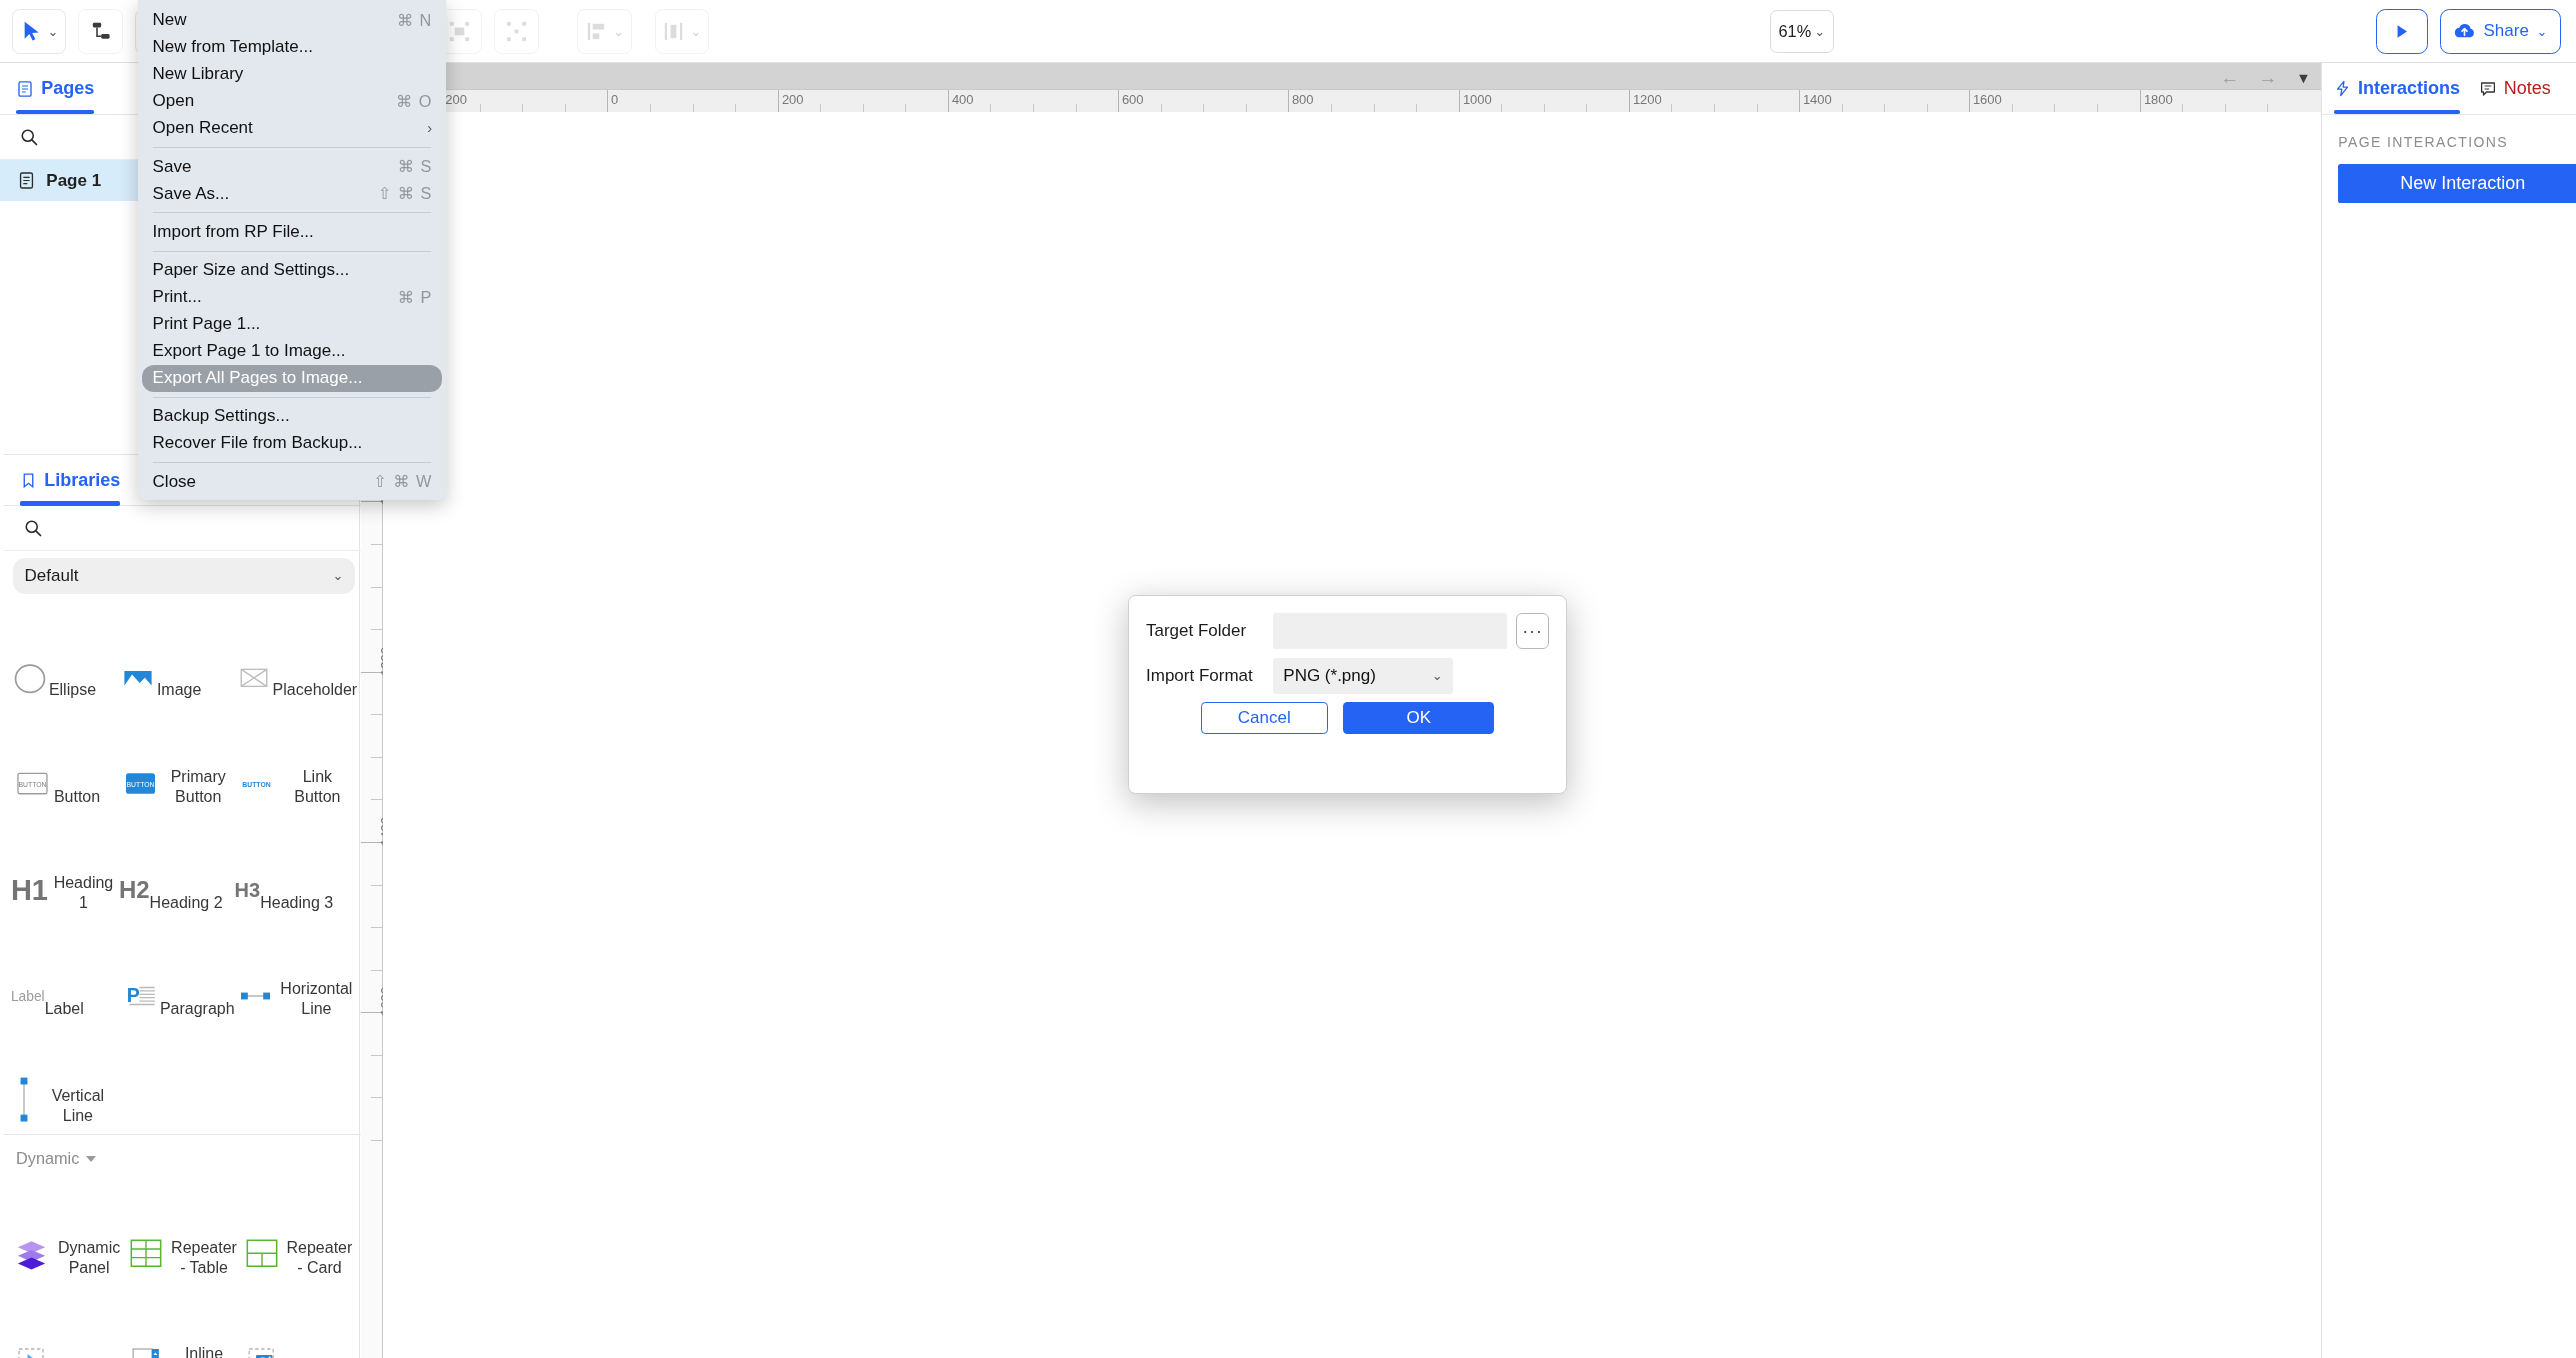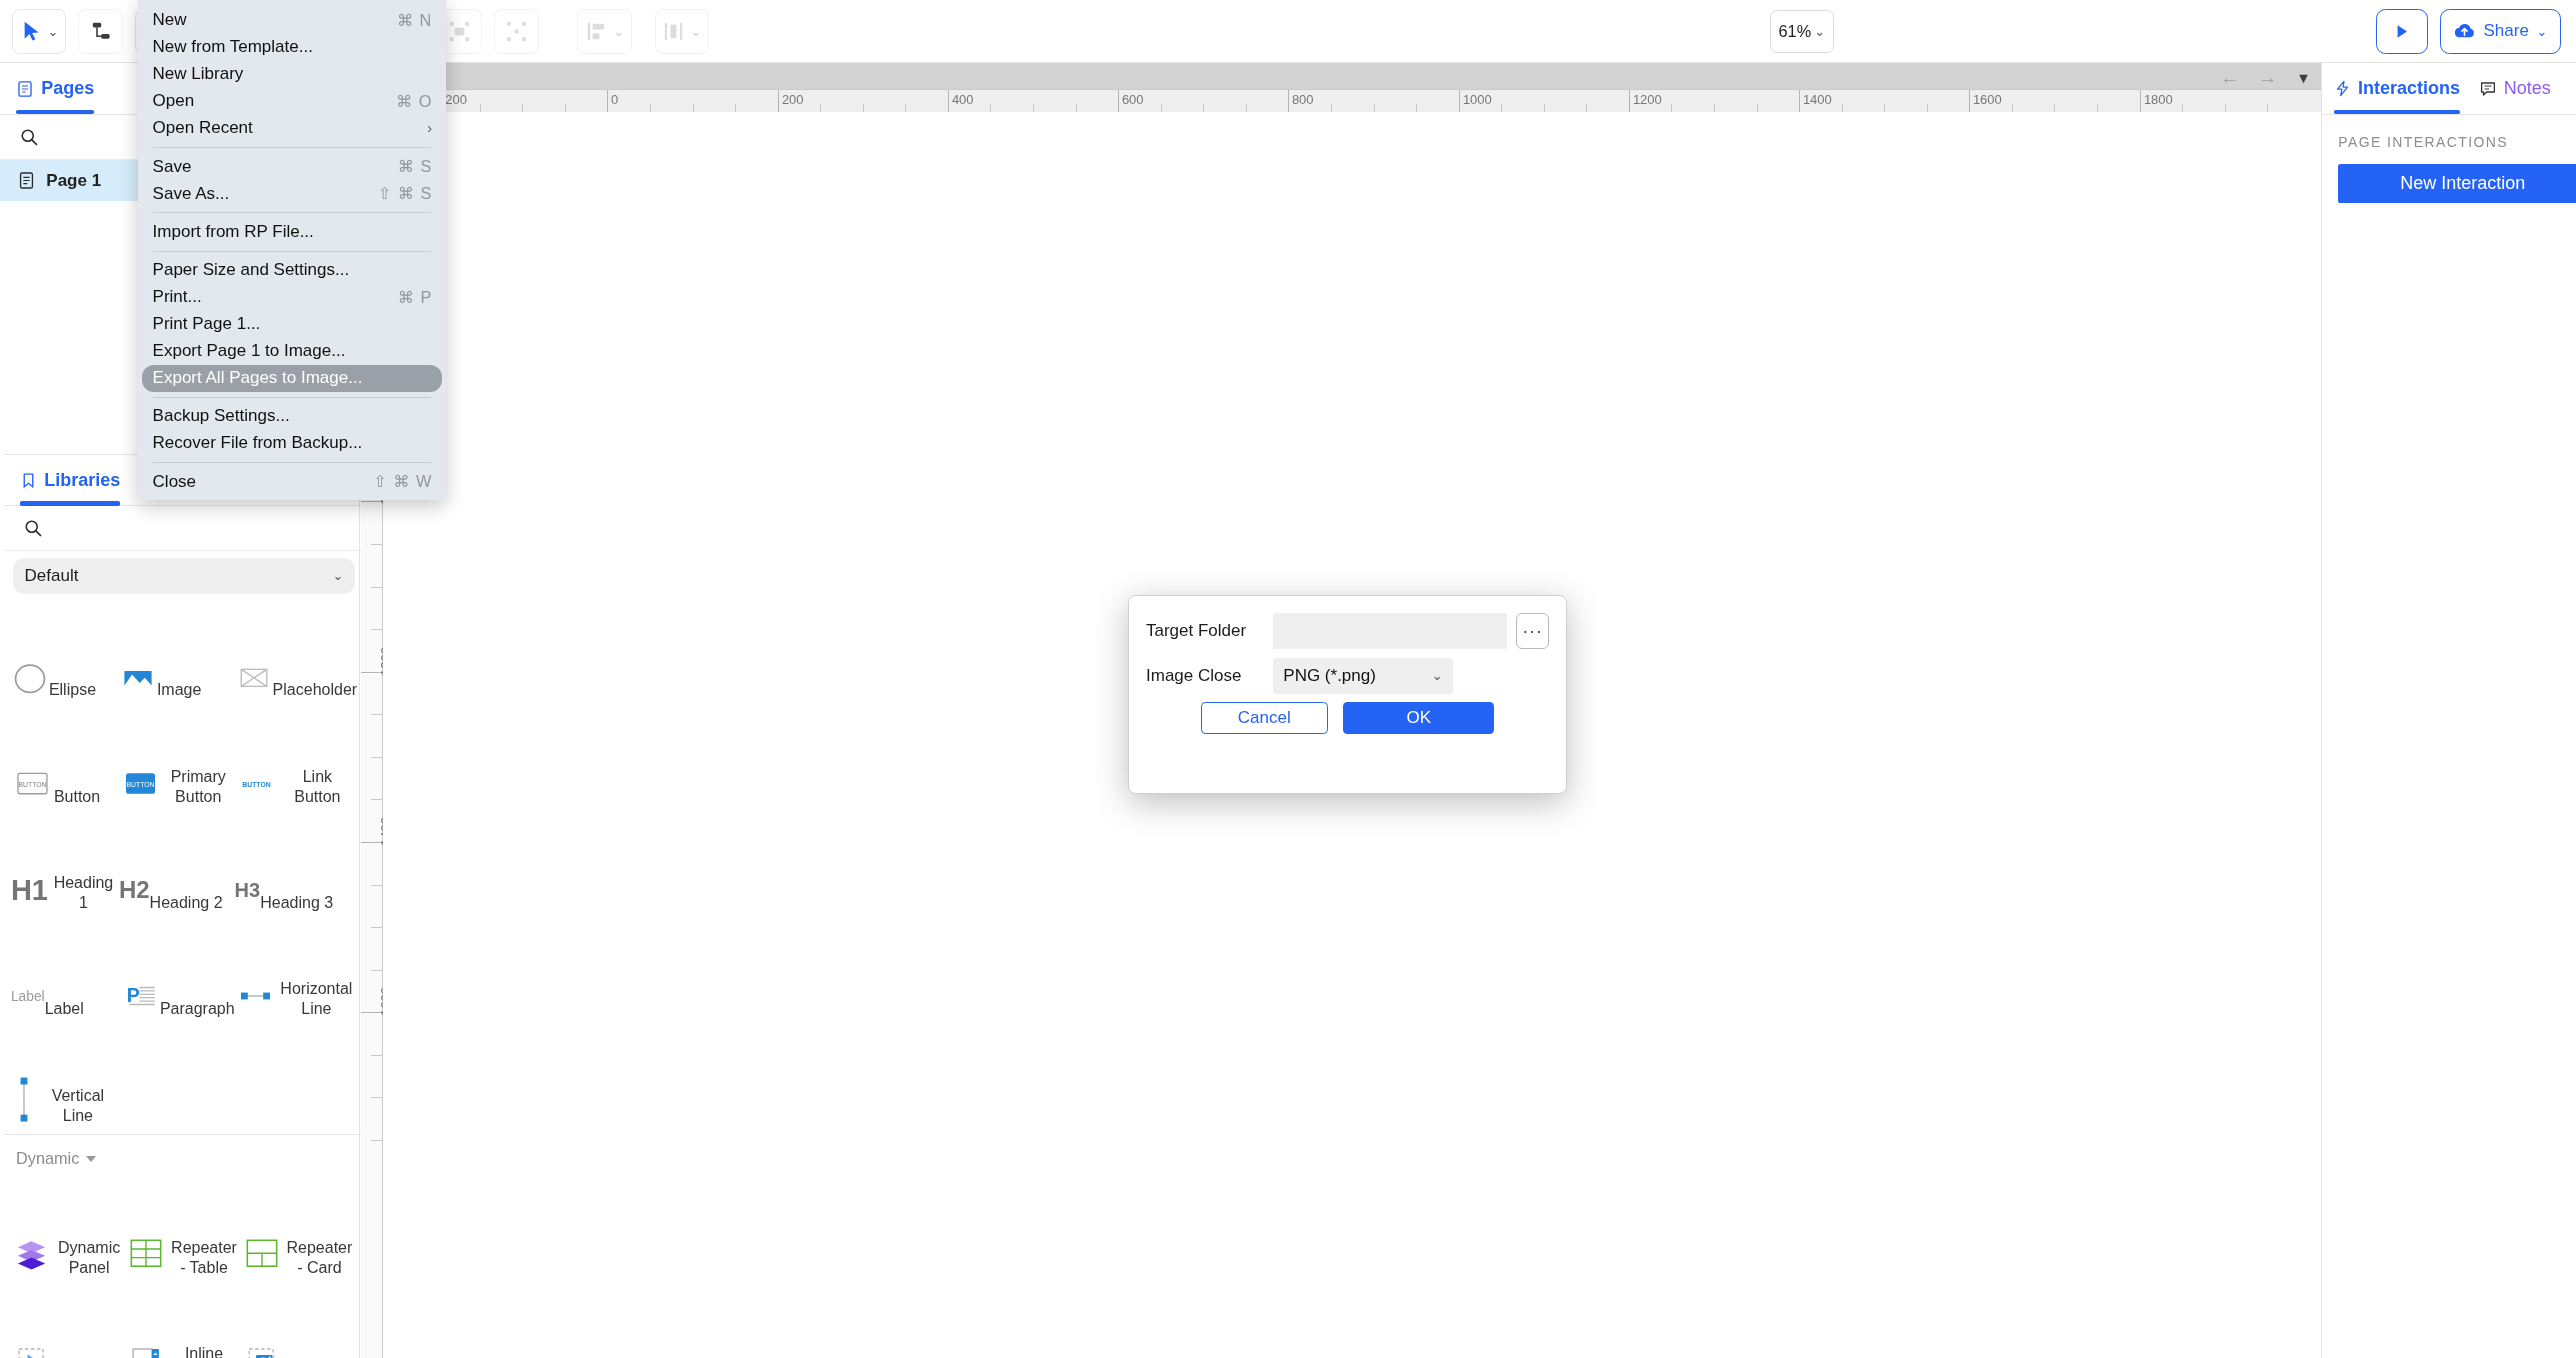--- a/index.html
+++ b/index.html
@@ -126,21 +126,21 @@
   }
 
   
   .right-panel {
     position: absolute; right: 0; top: 63px; width: 255px; height: 1296px;
     background: #fff; border-left: 0.9px solid #e2e2e2;
   }
   .rp-tabs { height: 52px; display: flex; align-items: center; gap: 19px;
      padding-left: 12px; border-bottom: 0.9px solid #e6e6e6; }
   .rp-tab { display: flex; align-items: center; gap: 6.9px; height: 51px; position: relative;
-     font-size: 18px; color: #8b5cf6; white-space: nowrap; }
+     font-size: 18px; color: #b91c1c; white-space: nowrap; }
   .rp-tab.active { color: #2563f5; font-weight: 600; }
   .rp-tab.active::after { content:""; position:absolute; left:0; right:0; bottom:0;
      height:4.3px; background:#2563f5; border-radius:1.7px; }
   .rp-section-title { font-size: 14px; letter-spacing: 1.4px; color: #8d8d8d;
      padding: 19px 0 0 16.3px; }
   .new-interaction {
     margin: 13.8px 0 0 16.3px; height: 39px; width: 249px; background: #2563f5;
     color: #fff; font-size: 18px; display: flex; align-items: center;
     justify-content: center; border-radius: 2.6px;
   }
@@ -718,21 +718,21 @@
     </div>
 
   <div class="dialog">
     <div class="dlg-body">
       <div class="dlg-row">
         <div class="dlg-label">Target Folder</div>
         <div class="dlg-input"></div>
         <div class="dlg-dots-btn">···</div>
       </div>
       <div class="dlg-row">
-        <div class="dlg-label">Image Close</div>
+        <div class="dlg-label">Import Format</div>
         <div class="dlg-select">
           <span>PNG (*.png)</span>
           <span class="tb-caret">⌄</span>
         </div>
       </div>
       <div class="dlg-actions">
         <div class="btn-cancel">Cancel</div>
         <div class="btn-ok">OK</div>
       </div>
     </div>

